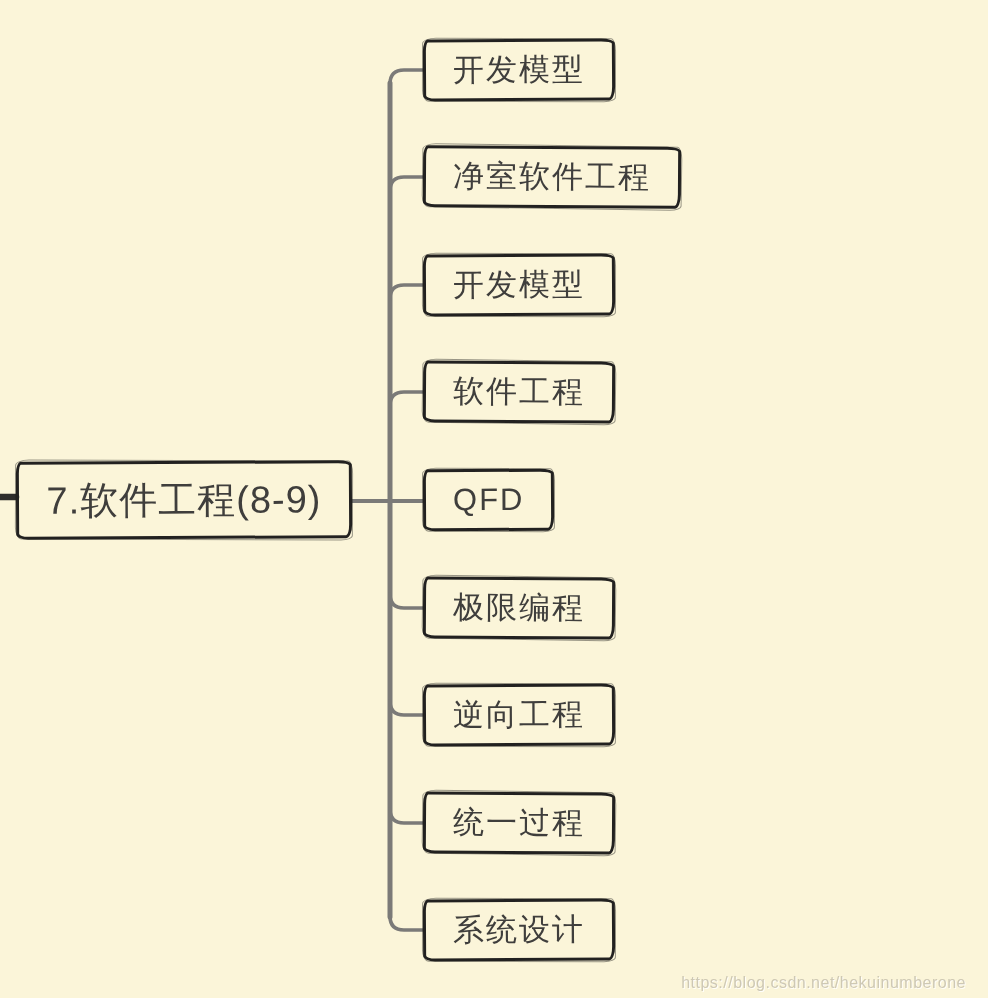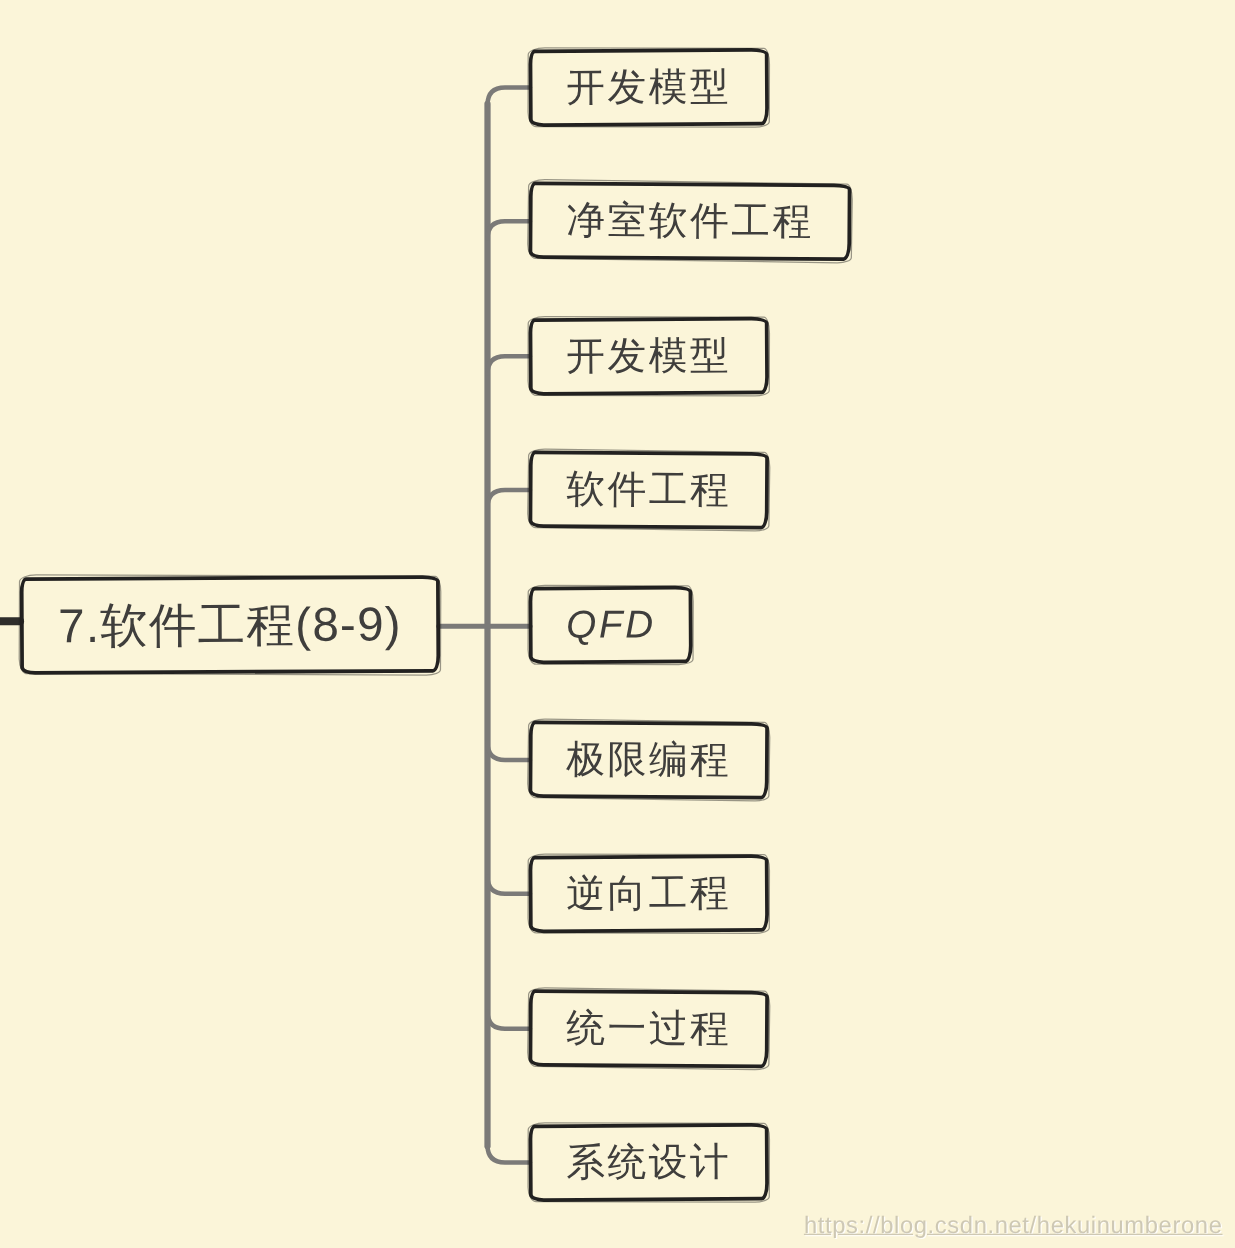--- a/index.html
+++ b/index.html
@@ -57,35 +57,34 @@
     font-size: 31px;
     letter-spacing: 2px;
   }
   .child-topic:nth-of-type(odd)  { transform: rotate(0.35deg); }
   .child-topic:nth-of-type(even) { transform: rotate(-0.35deg); }
 
   .c1 { top: 39px;  }
   .c2 { top: 146px; }
   .c3 { top: 254px; }
   .c4 { top: 361px; }
-  .c5 { top: 469px; font-style: italic; }
+  .c5 { top: 469px; }
   .c6 { top: 577px; }
   .c7 { top: 684px; }
   .c8 { top: 792px; }
   .c9 { top: 899px; }
 
   .watermark {
     position: absolute;
-    right: 10px; bottom: 6px;
-    font-size: 19px;
+    right: 22px; bottom: 6px;
+    font-size: 16px;
     letter-spacing: 0.5px;
     color: rgba(197, 192, 172, 0.85);
     text-shadow: 1px 1px 0 rgba(255, 255, 255, 0.85);
     z-index: 3;
-    text-decoration: underline;
   }
 </style>
 </head>
 <body>
 
 <div id="canvas">
 
   <svg class="connectors" viewBox="0 0 988 998" xmlns="http://www.w3.org/2000/svg">
 
     <path d="M 0 497 L 16 497" stroke="#2E2D2B" stroke-width="6.5" fill="none" stroke-linecap="round"></path>

